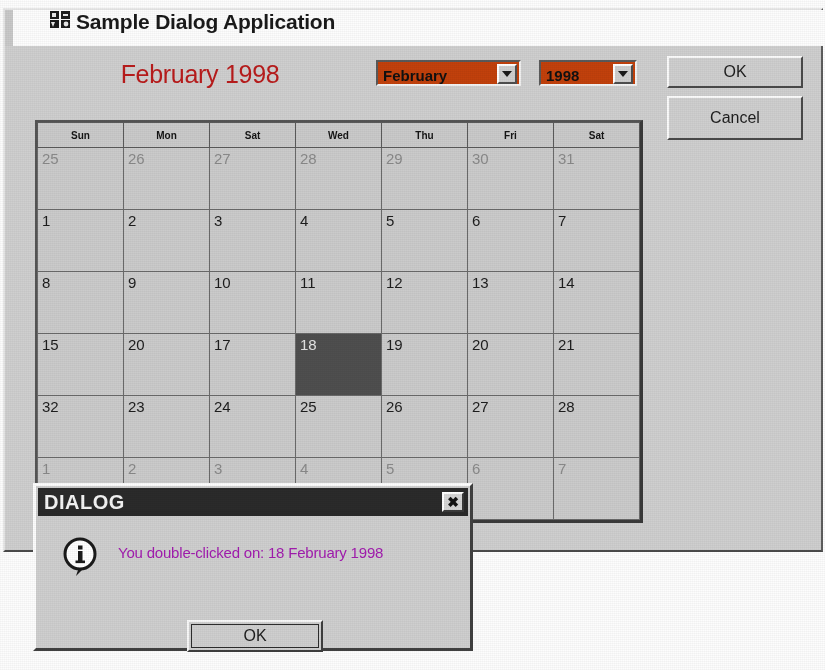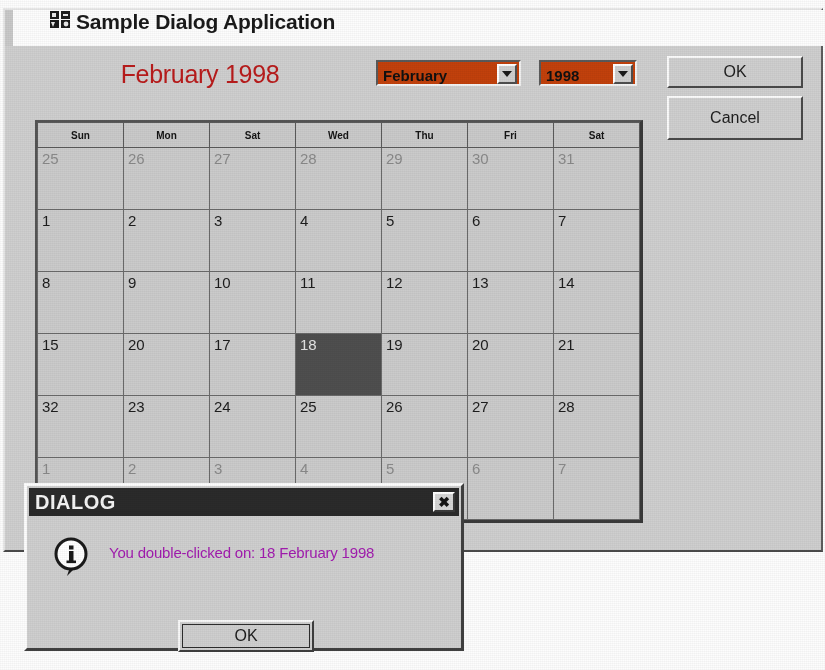--- a/index.html
+++ b/index.html
@@ -216,21 +216,21 @@
   }
   #calendar td.adjacent { color: #8a8a8a; }
   #calendar td.selected {
     background: #4f4f4f;
     color: #e5e5e5;
   }
 
   
   #msg-dialog {
     position: absolute;
-    left: 24px;
+    left: 33px;
     top: 483px;
     width: 440px;
     height: 168px;
     background: #cfcfcf;
     border-left: 3px solid #fdfdfd;
     border-top: 3px solid #fdfdfd;
     border-right: 3px solid #414141;
     border-bottom: 3px solid #414141;
     z-index: 500;
     box-sizing: border-box;

